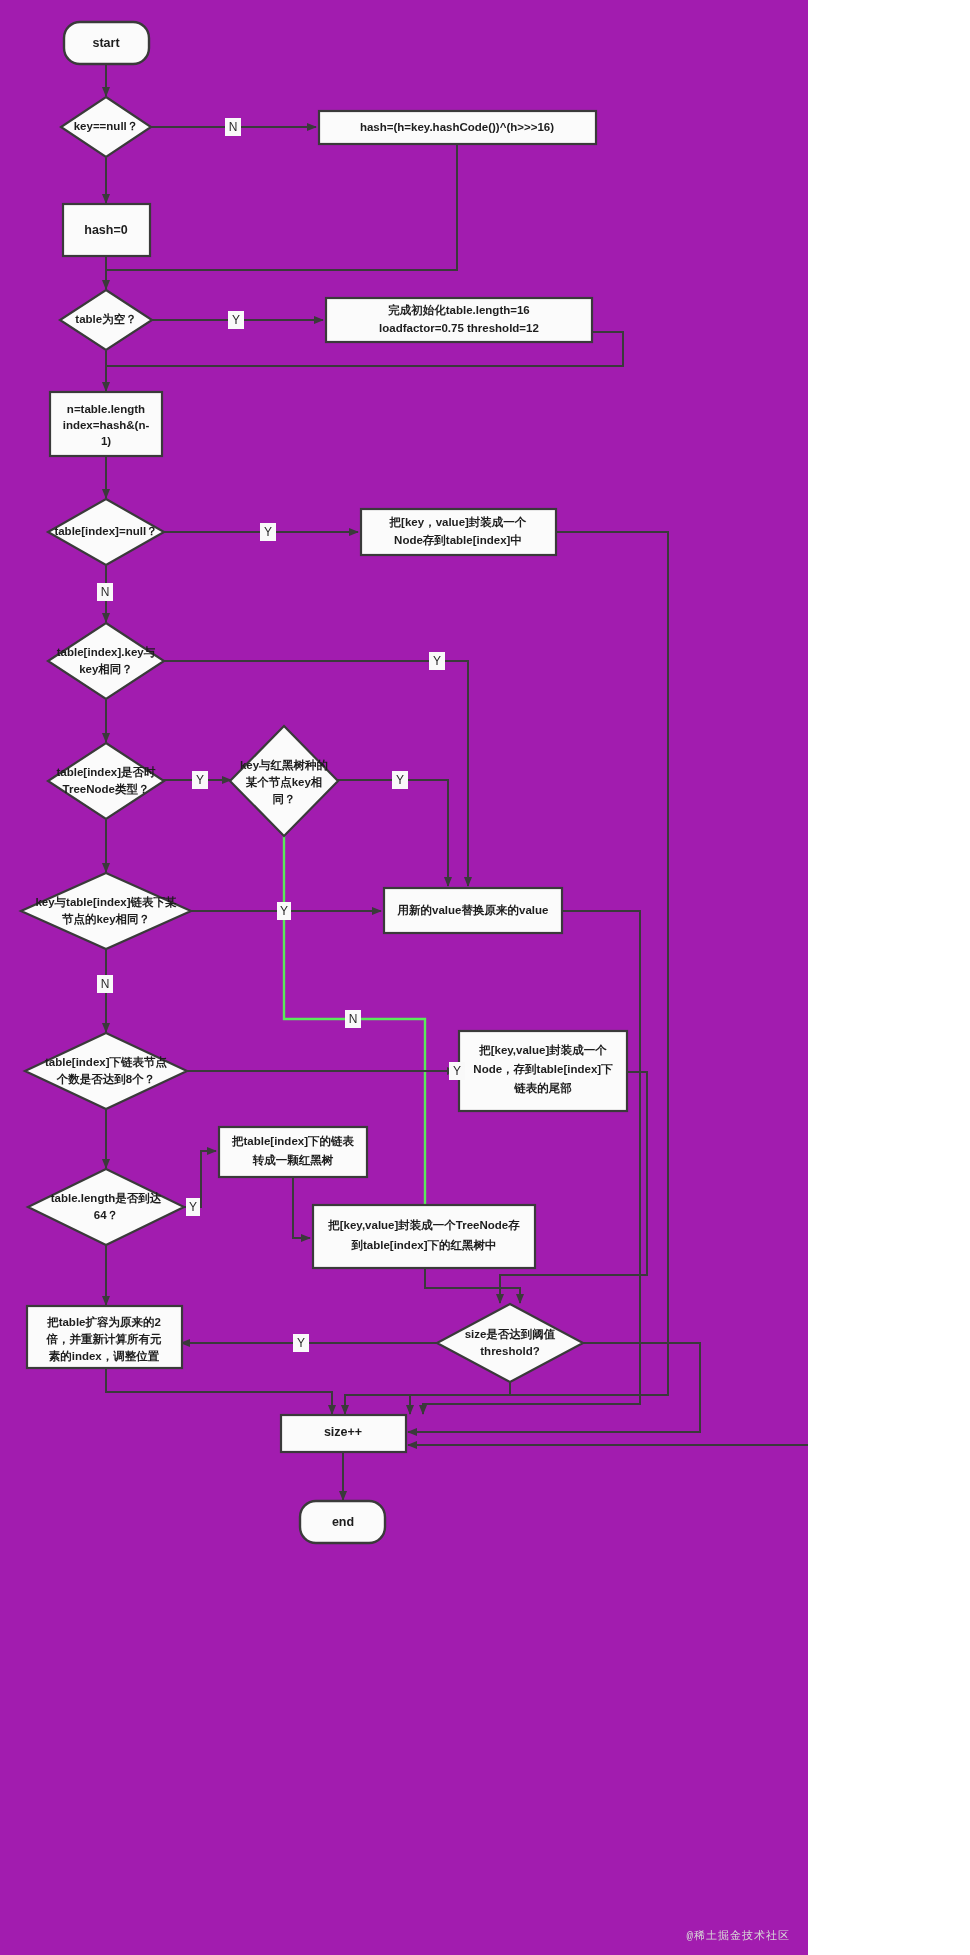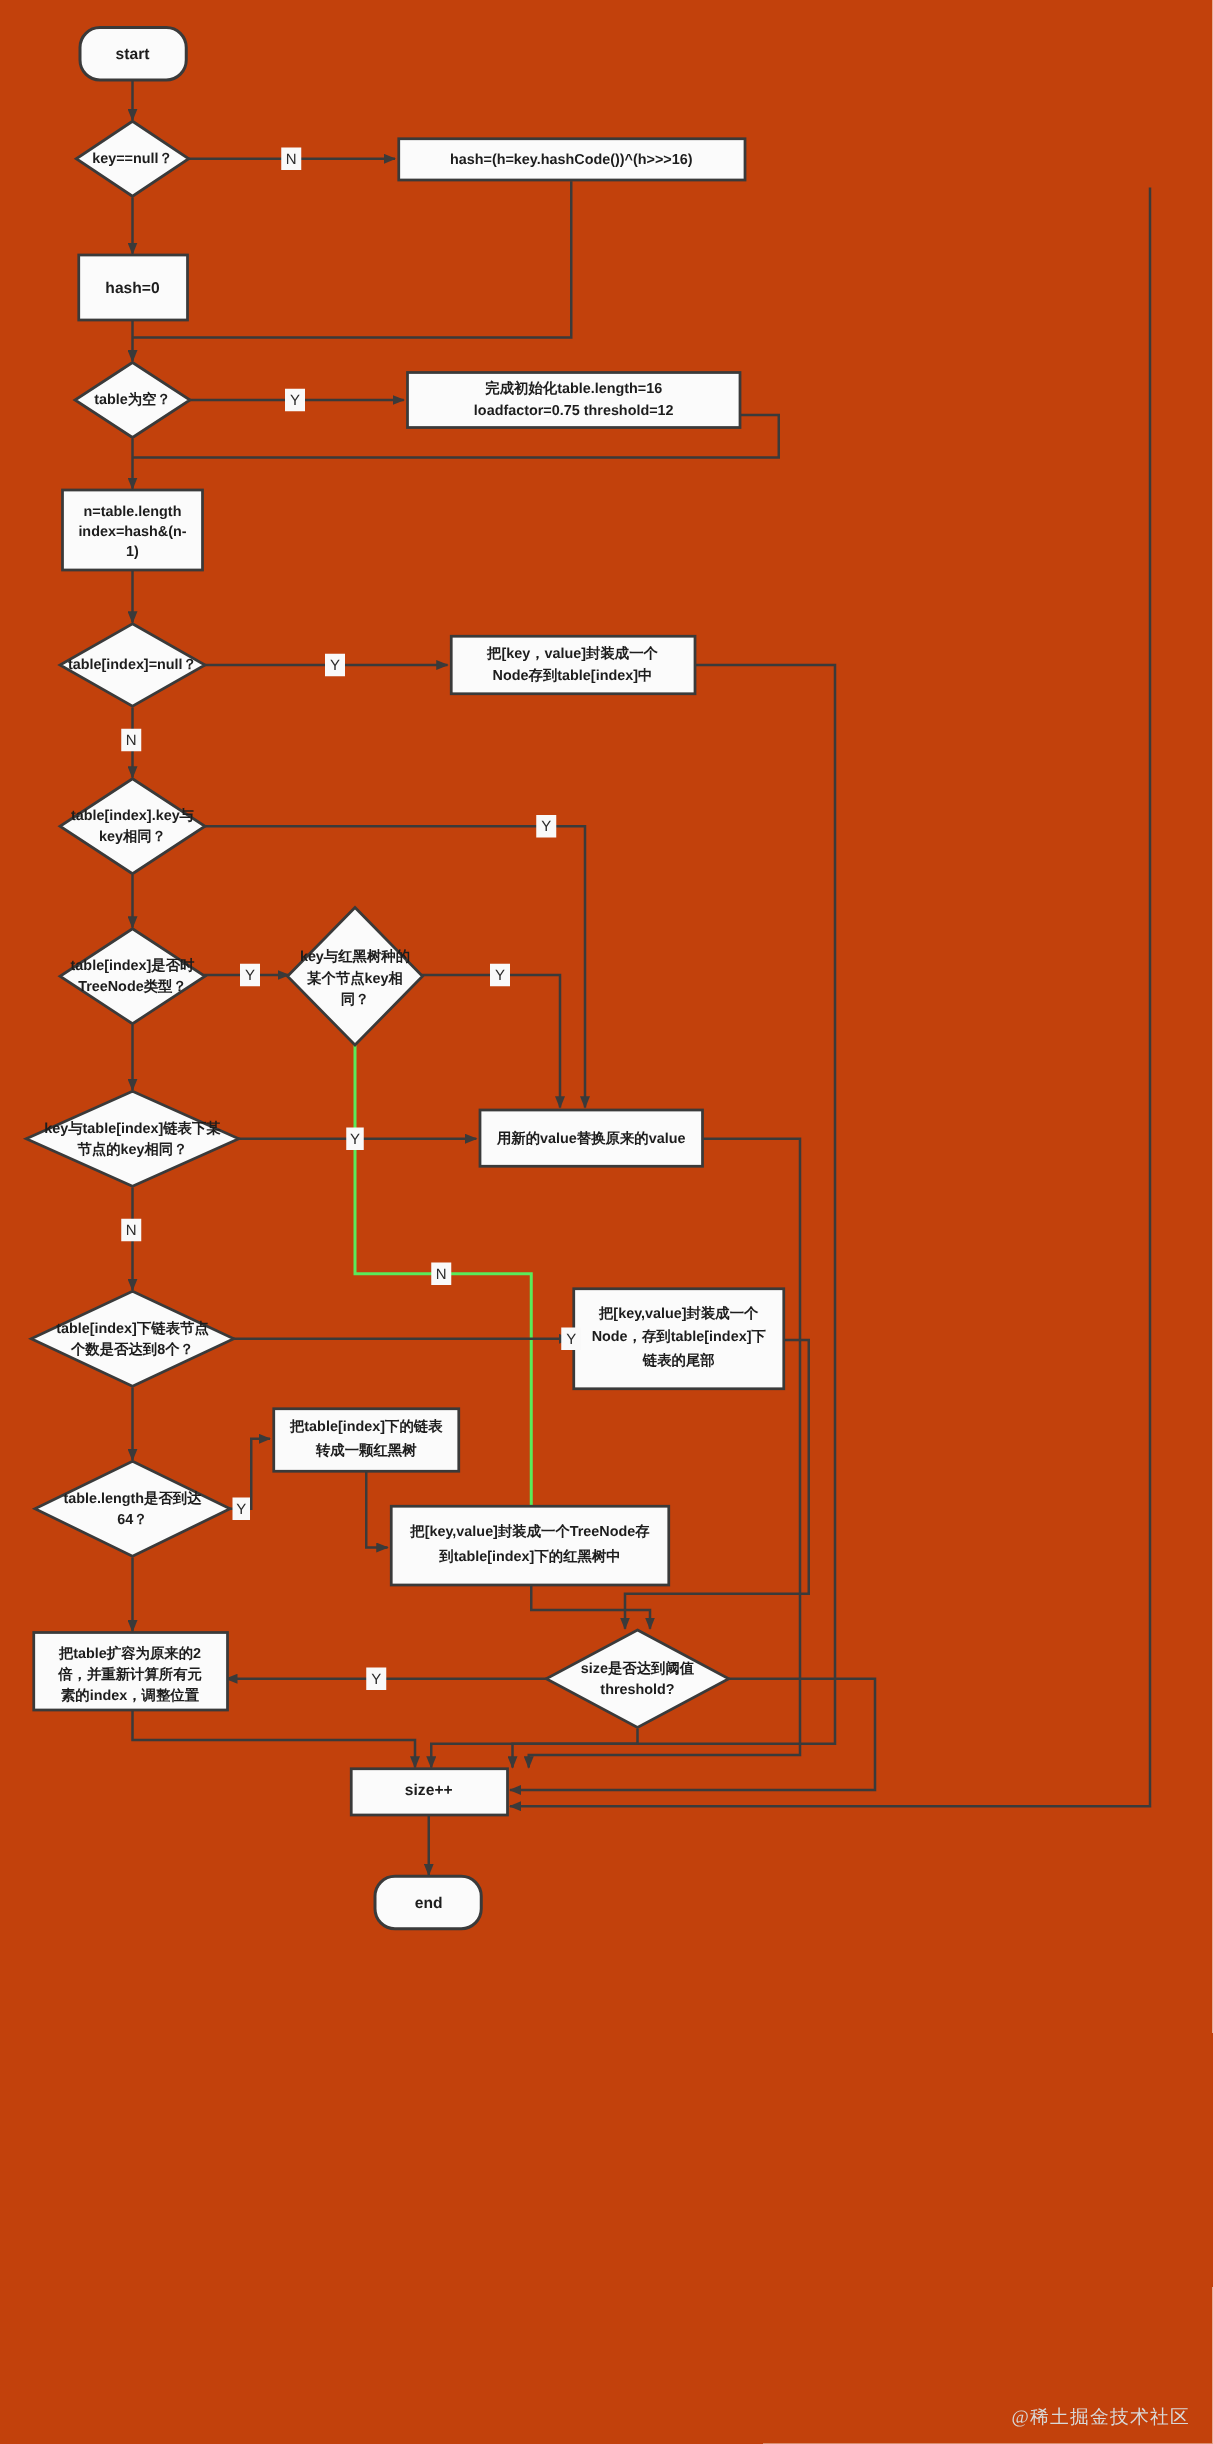--- a/index.html
+++ b/index.html
@@ -2,23 +2,23 @@
 <html><head>
 <meta charset="utf-8">
 <style>
   html, body {
     margin: 0;
     padding: 0;
     background: #ffffff;
   }
   #page {
     position: relative;
-    width: 970px;
+    width: 808px;
     height: 1955px;
-    background: #c2410c;
+    background: #a21caf;
     font-family: "Liberation Sans", "DejaVu Sans", sans-serif;
     overflow: hidden;
   }
   #flow-svg {
     position: absolute;
     left: 0;
     top: 0;
     width: 970px;
     height: 1955px;
   }
@@ -61,22 +61,22 @@
   .edge-label-bg {
     fill: #f9f9f9;
   }
   .edge-label.green {
     fill: #2b2b2b;
   }
   .watermark {
     position: absolute;
     right: 18px;
     bottom: 12px;
-    font-family: Liberation Serif, serif;
-    font-size: 15px;
+    font-family: Liberation Mono, monospace;
+    font-size: 11px;
     color: #d8d8d8;
     letter-spacing: 1px;
     user-select: none;
     white-space: nowrap;
   }
 </style>
 </head>
 <body>
 
 <div id="page">

